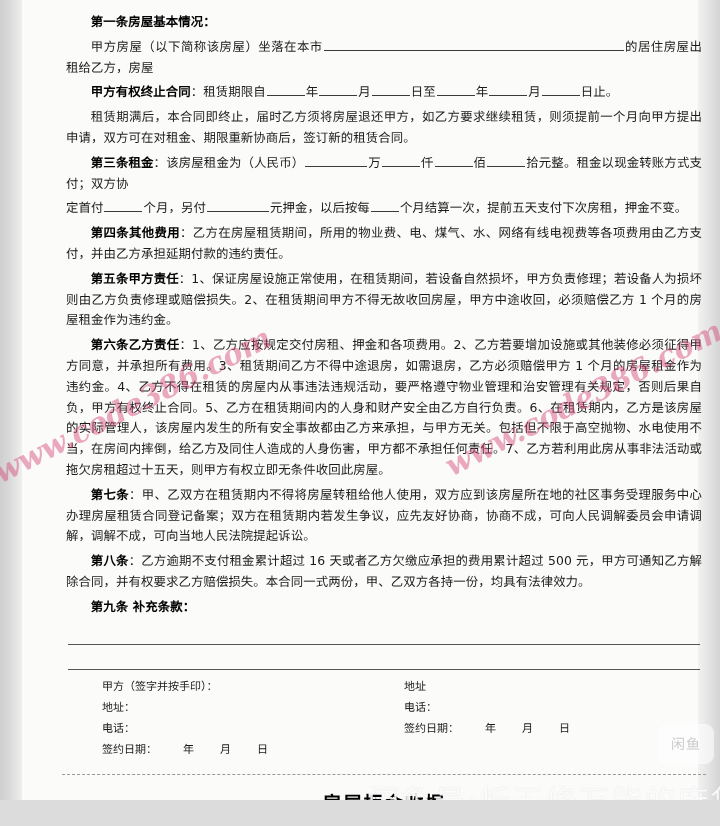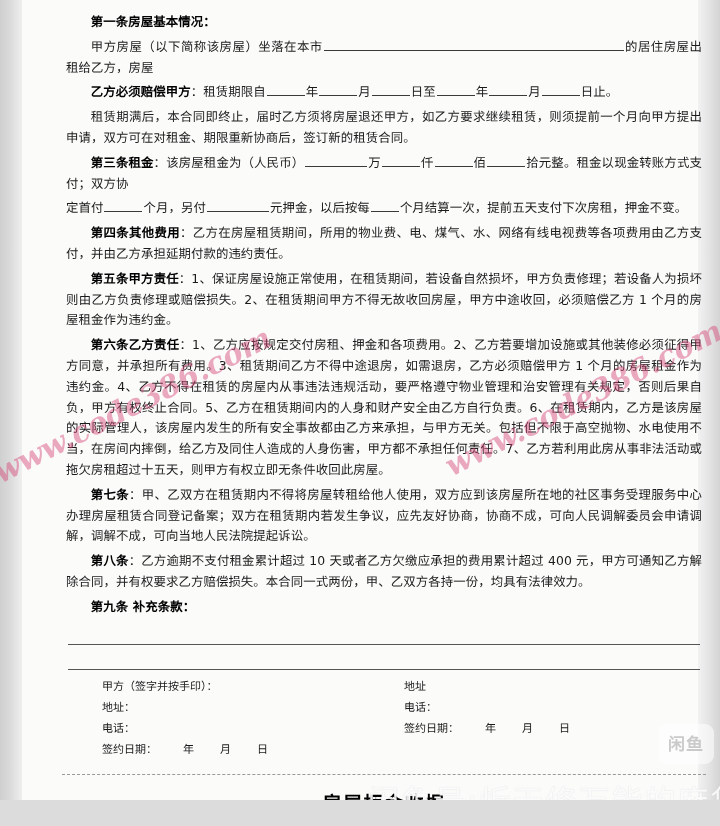--- a/index.html
+++ b/index.html
@@ -152,22 +152,22 @@
   }
   #wm-xianyu-logo {
     position: absolute;
     left: 636px;
     top: 724px;
     width: 56px;
     height: 40px;
     border-radius: 9px;
     background: rgba(255,255,255,0.55);
     color: rgba(175,175,175,0.65);
-    font-size: 17px;
-    font-weight: bold;
+    font-size: 14px;
+    font-weight: normal;
     line-height: 40px;
     text-align: center;
     letter-spacing: 1px;
     pointer-events: none;
     user-select: none;
   }
   #wm-bottom {
     position: absolute;
     left: 368px;
     top: 776px;
@@ -194,21 +194,21 @@
     <div id="body-wrap">
 
       <p class="p indent">
         <span class="hd">第一条房屋基本情况：</span>
       </p>
       <p class="p indent">
         <span>甲方房屋（以下简称该房屋）坐落在本市</span><span class="fill f-addr"></span><span>的居住房屋出租给乙方，房屋</span>
       </p>
 
       <p class="p indent">
-        <span class="hd">乙方必须赔偿甲方</span><span>：租赁期限自</span><span class="fill f-m"></span><span>年</span><span class="fill f-m"></span><span>月</span><span class="fill f-m"></span><span>日至</span><span class="fill f-m"></span><span>年</span><span class="fill f-m"></span><span>月</span><span class="fill f-m"></span><span>日止。</span>
+        <span class="hd">甲方有权终止合同</span><span>：租赁期限自</span><span class="fill f-m"></span><span>年</span><span class="fill f-m"></span><span>月</span><span class="fill f-m"></span><span>日至</span><span class="fill f-m"></span><span>年</span><span class="fill f-m"></span><span>月</span><span class="fill f-m"></span><span>日止。</span>
       </p>
       <p class="p indent">租赁期满后，本合同即终止，届时乙方须将房屋退还甲方，如乙方要求继续租赁，则须提前一个月向甲方提出申请，双方可在对租金、期限重新协商后，签订新的租赁合同。</p>
 
       <p class="p indent">
         <span class="hd">第三条租金</span><span>：该房屋租金为（人民币）</span><span class="fill f-l"></span><span>万</span><span class="fill f-m"></span><span>仟</span><span class="fill f-m"></span><span>佰</span><span class="fill f-m"></span><span>拾元整。租金以现金转账方式支付；双方协</span>
       </p>
       <p class="p">
         <span>定首付</span><span class="fill f-m"></span><span>个月，另付</span><span class="fill f-l"></span><span>元押金，以后按每</span><span class="fill f-s"></span><span>个月结算一次，提前五天支付下次房租，押金不变。</span>
       </p>
 
@@ -222,21 +222,21 @@
 
       <p class="p indent">
         <span class="hd">第六条乙方责任</span><span>：1、乙方应按规定交付房租、押金和各项费用。2、乙方若要增加设施或其他装修必须征得甲方同意，并承担所有费用。3、租赁期间乙方不得中途退房，如需退房，乙方必须赔偿甲方 1 个月的房屋租金作为违约金。4、乙方不得在租赁的房屋内从事违法违规活动，要严格遵守物业管理和治安管理有关规定，否则后果自负，甲方有权终止合同。5、乙方在租赁期间内的人身和财产安全由乙方自行负责。6、在租赁期内，乙方是该房屋的实际管理人，该房屋内发生的所有安全事故都由乙方来承担，与甲方无关。包括但不限于高空抛物、水电使用不当，在房间内摔倒，给乙方及同住人造成的人身伤害，甲方都不承担任何责任。7、乙方若利用此房从事非法活动或拖欠房租超过十五天，则甲方有权立即无条件收回此房屋。</span>
       </p>
 
       <p class="p indent">
         <span class="hd">第七条</span><span>：甲、乙双方在租赁期内不得将房屋转租给他人使用，双方应到该房屋所在地的社区事务受理服务中心办理房屋租赁合同登记备案；双方在租赁期内若发生争议，应先友好协商，协商不成，可向人民调解委员会申请调解，调解不成，可向当地人民法院提起诉讼。</span>
       </p>
 
       <p class="p indent">
-        <span class="hd">第八条</span><span>：乙方逾期不支付租金累计超过 10 天或者乙方欠缴应承担的费用累计超过 400 元，甲方可通知乙方解除合同，并有权要求乙方赔偿损失。本合同一式两份，甲、乙双方各持一份，均具有法律效力。</span>
+        <span class="hd">第八条</span><span>：乙方逾期不支付租金累计超过 16 天或者乙方欠缴应承担的费用累计超过 500 元，甲方可通知乙方解除合同，并有权要求乙方赔偿损失。本合同一式两份，甲、乙双方各持一份，均具有法律效力。</span>
       </p>
 
       <p class="p indent" style="margin-top:1px">
         <span class="hd">第九条 补充条款：</span>
       </p>
 
       <div class="blank-line" style="margin-top:26px"></div>
       <div class="blank-line" style="margin-top:24px"></div>
 
       <div class="sig-wrap">

